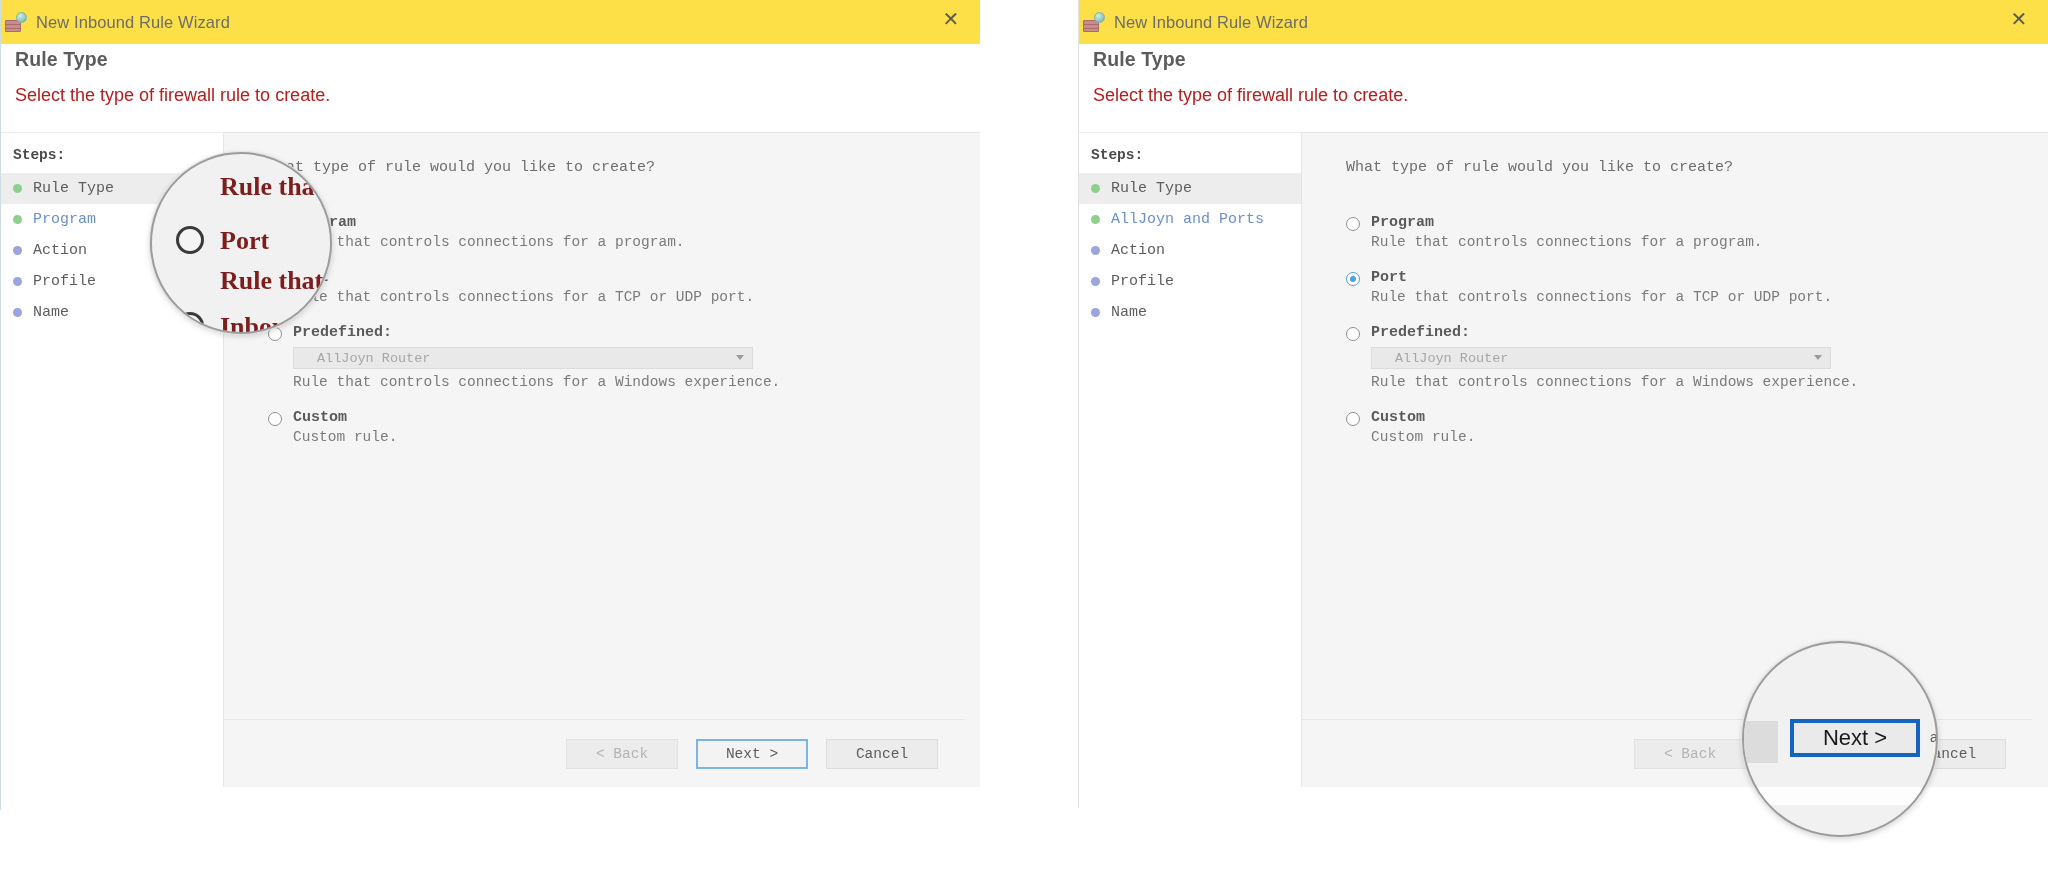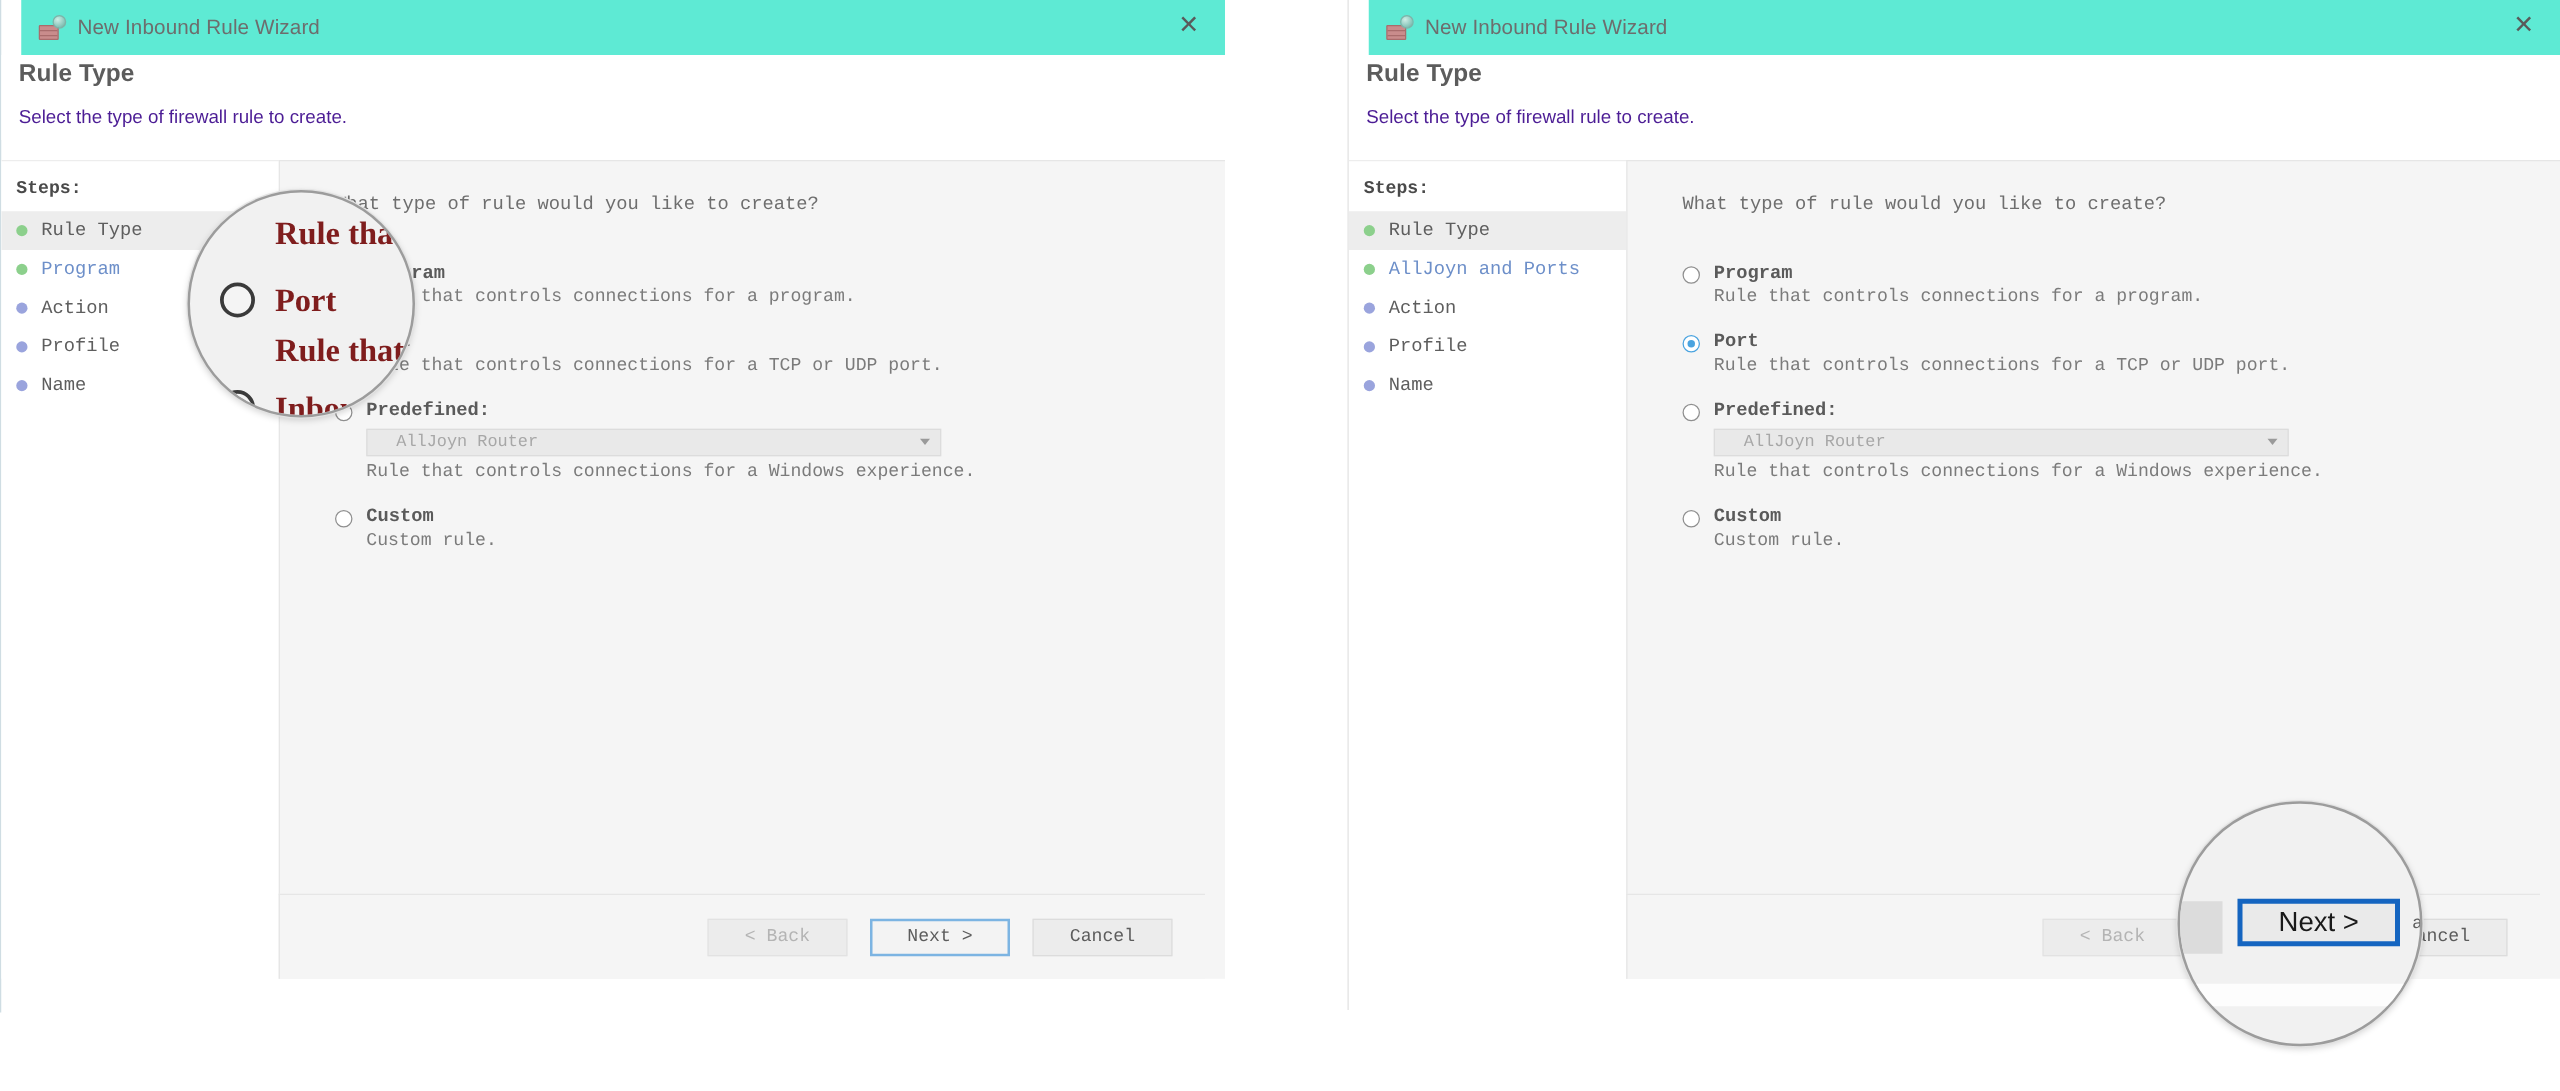--- a/index.html
+++ b/index.html
@@ -19,25 +19,24 @@
     background: #ffffff;
     border-left: 1px solid #cfdde3;
     overflow: hidden;
   }
   .dlg-left  { left: 0px;    width: 980px; height: 810px; }
   .dlg-right { left: 1078px; width: 970px; height: 808px; border-left: 1px solid #e2e2e2; }
 
   .titlebar {
     position: relative;
     height: 44px;
-    background: #5eead4;
+    background: #fde047;
     display: flex;
     align-items: center;
-    padding-left: 14px;
-    margin-left: 16px;
+    padding-left: 4px;
   }
   .app-icon {
     width: 22px; height: 20px;
     margin-right: 9px;
     position: relative;
     flex: none;
   }
   .app-icon .brick {
     position: absolute; left: 0; bottom: 0;
     width: 16px; height: 12px;
@@ -82,22 +81,22 @@
     background: #ffffff;
   }
   .header-title {
     font-size: 19.5px;
     font-weight: bold;
     color: #5c5c5c;
     margin: 0 0 14px 0;
     letter-spacing: 0.1px;
   }
   .header-sub {
-    font-size: 15px;
-    color: #4c1d95;
+    font-size: 18px;
+    color: #b91c1c;
   }
 
   .body-wrap {
     position: relative;
     display: flex;
     margin-top: 16px;
     height: 655px;
     font-family: Liberation Mono, monospace;
   }
   .steps-pane {

